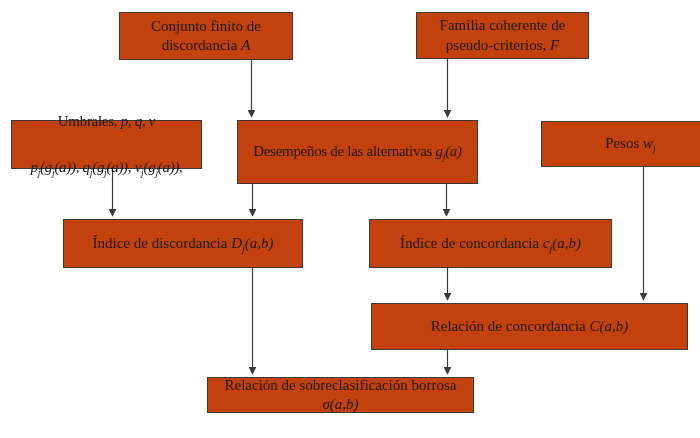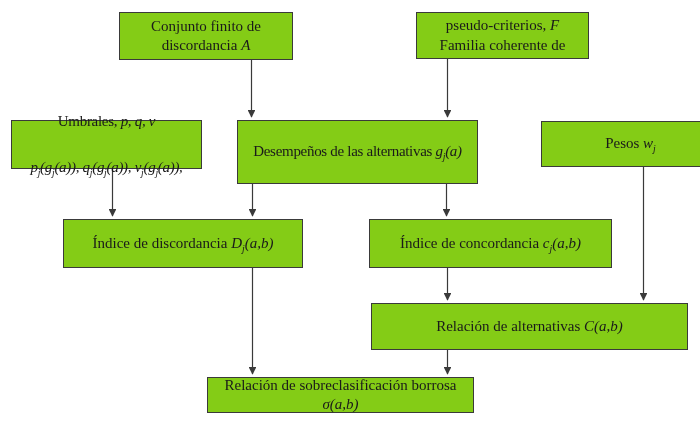--- a/index.html
+++ b/index.html
@@ -14,21 +14,21 @@
   }
   .arrow-layer {
     position: absolute;
     left: 0; top: 0;
     width: 700px; height: 438px;
   }
   .node {
     position: absolute;
     box-sizing: border-box;
     border: 1.5px solid #3a3a3a;
-    background: #84cc16;
+    background: #c2410c;
     display: flex;
     flex-direction: column;
     align-items: center;
     justify-content: center;
     text-align: center;
     font-size: 15px;
     line-height: 1.3;
     padding: 1px 3px;
   }
   .node .line { white-space: nowrap; }
@@ -59,22 +59,22 @@
       <line x1="447.5" y1="350" x2="447.5" y2="374" marker-end="url(#ah)"></line>
     </g>
   </svg>
 
   <div class="node" style="left:119px; top:12px; width:174px; height:48px;">
       <div class="line"><span>Conjunto finito de</span></div>
       <div class="line"><span>discordancia </span><span class="it">A</span></div>
     </div>
 
   <div class="node" style="left:416px; top:12px; width:173px; height:47px;">
+      <div class="line"><span>Familia coherente de</span></div>
       <div class="line"><span>pseudo-criterios, </span><span class="it">F</span></div>
-      <div class="line"><span>Familia coherente de</span></div>
     </div>
 
   <div class="node tight" style="left:11px; top:120px; width:191px; height:49px;gap:26px;">
       <div class="line"><span>Umbrales, </span><span class="it">p, q, v</span></div>
       <div class="line"><span class="it">p</span><sub class="it">j</sub><span class="it">(g</span><sub class="it">j</sub><span class="it">(a)), </span><span class="it">q</span><sub class="it">j</sub><span class="it">(g</span><sub class="it">j</sub><span class="it">(a)), </span><span class="it">v</span><sub class="it">j</sub><span class="it">(g</span><sub class="it">j</sub><span class="it">(a)),</span></div>
     </div>
 
   <div class="node tight" style="left:237px; top:120px; width:241px; height:64px;">
       <div class="line"><span>Desempeños de las alternativas </span><span class="it">g</span><sub class="it">j</sub><span class="it">(a)</span></div>
     </div>
@@ -85,21 +85,21 @@
 
   <div class="node" style="left:369px; top:219px; width:243px; height:49px;">
       <div class="line"><span>Índice de concordancia </span><span class="it">c</span><sub class="it">j</sub><span class="it">(a,b)</span></div>
     </div>
 
   <div class="node" style="left:63px; top:219px; width:240px; height:49px;">
       <div class="line"><span>Índice de discordancia </span><span class="it">D</span><sub class="it">j</sub><span class="it">(a,b)</span></div>
     </div>
 
   <div class="node" style="left:371px; top:303px; width:317px; height:47px;">
-      <div class="line"><span>Relación de alternativas </span><span class="it">C(a,b)</span></div>
+      <div class="line"><span>Relación de concordancia </span><span class="it">C(a,b)</span></div>
     </div>
 
   <div class="node" style="left:207px; top:377px; width:267px; height:36px;">
       <div class="line"><span>Relación de sobreclasificación borrosa</span></div>
       <div class="line"><span class="it">σ(a,b)</span></div>
     </div>
 
 </div>
 
 </body></html>

